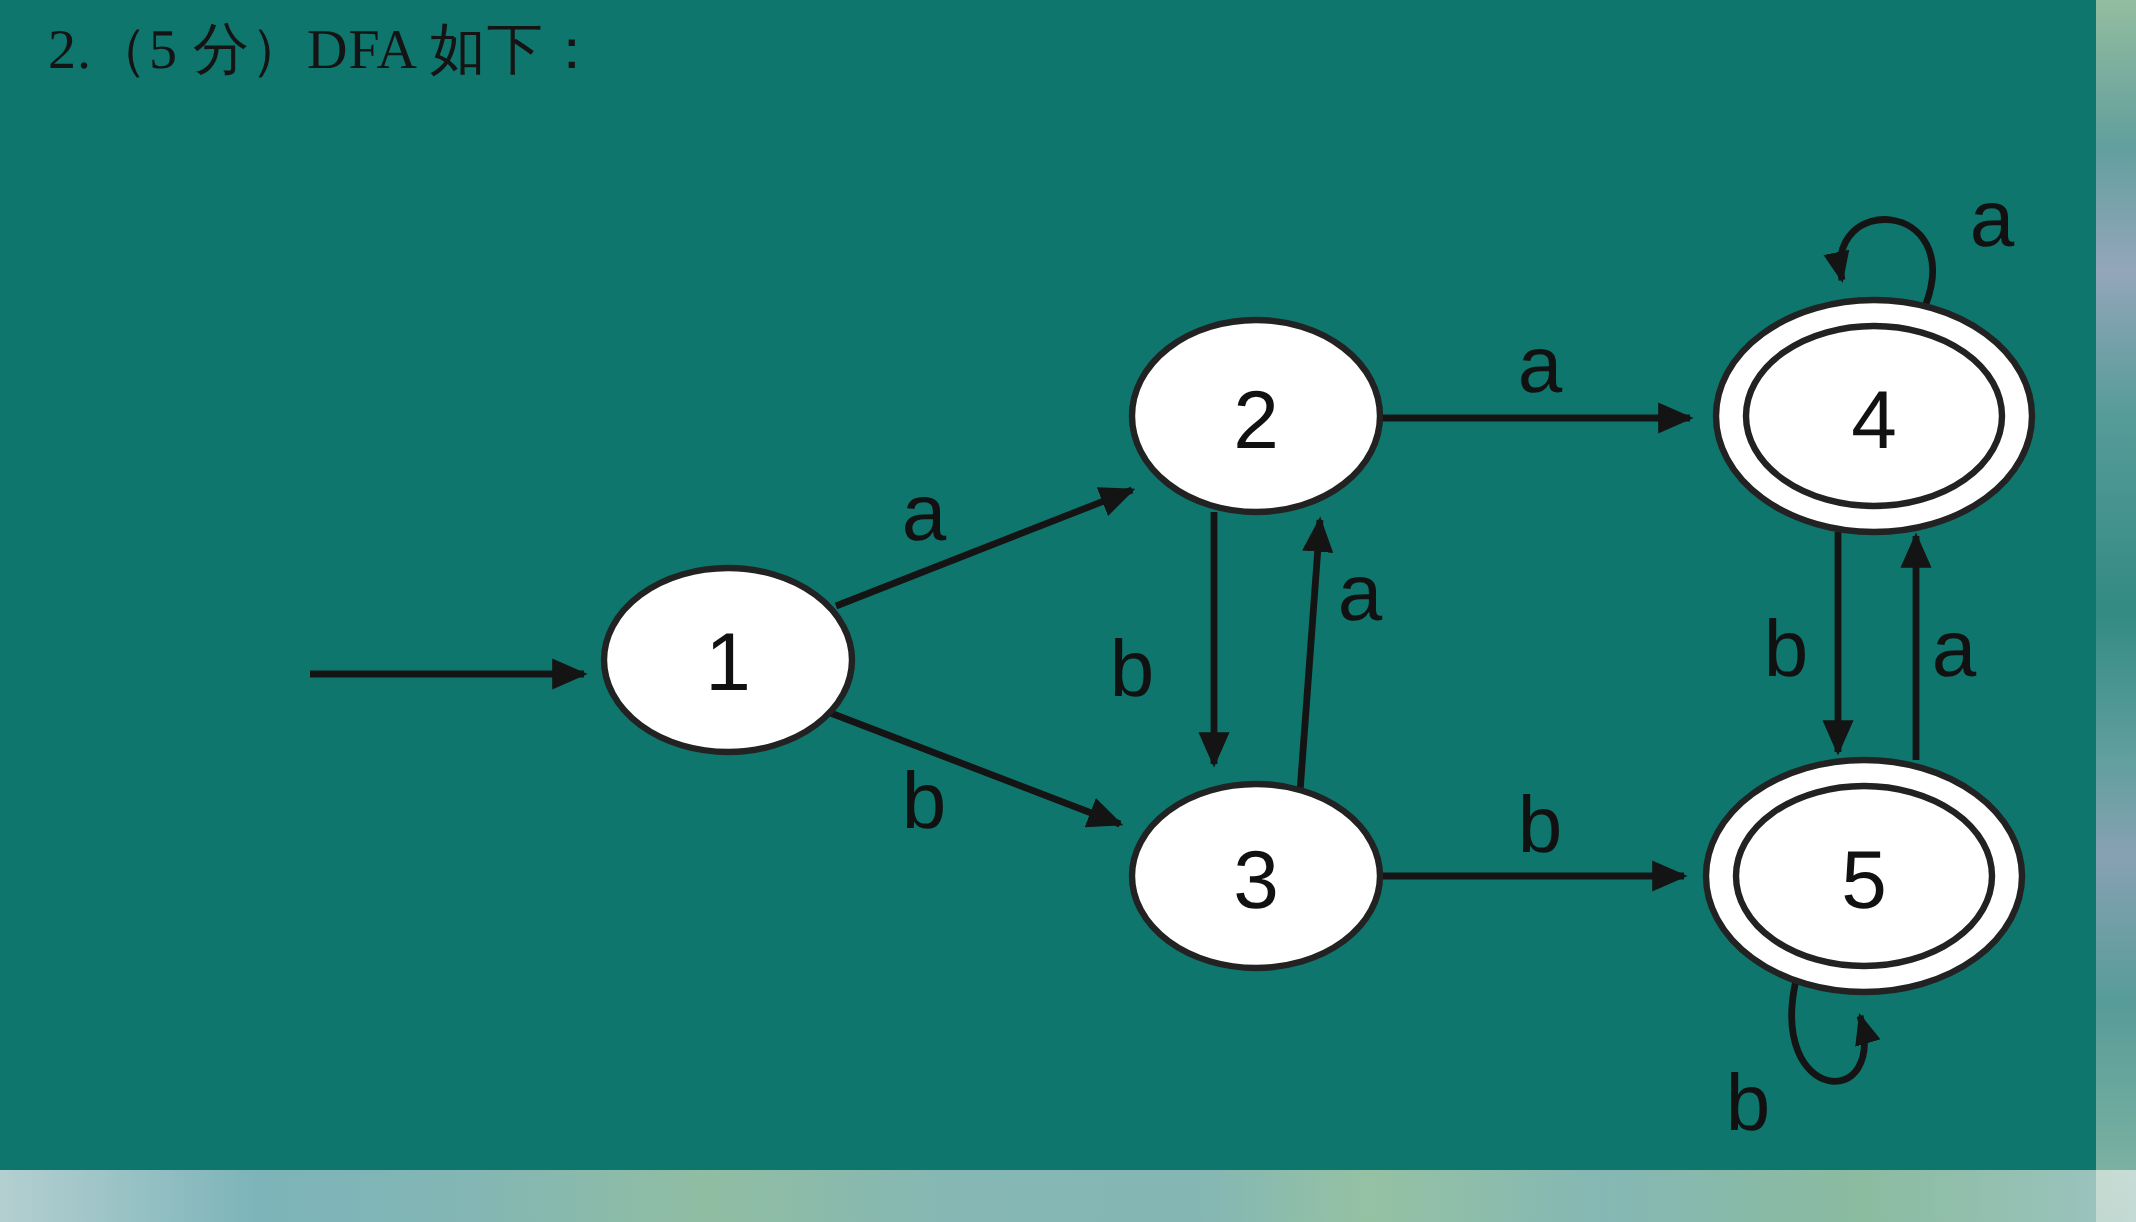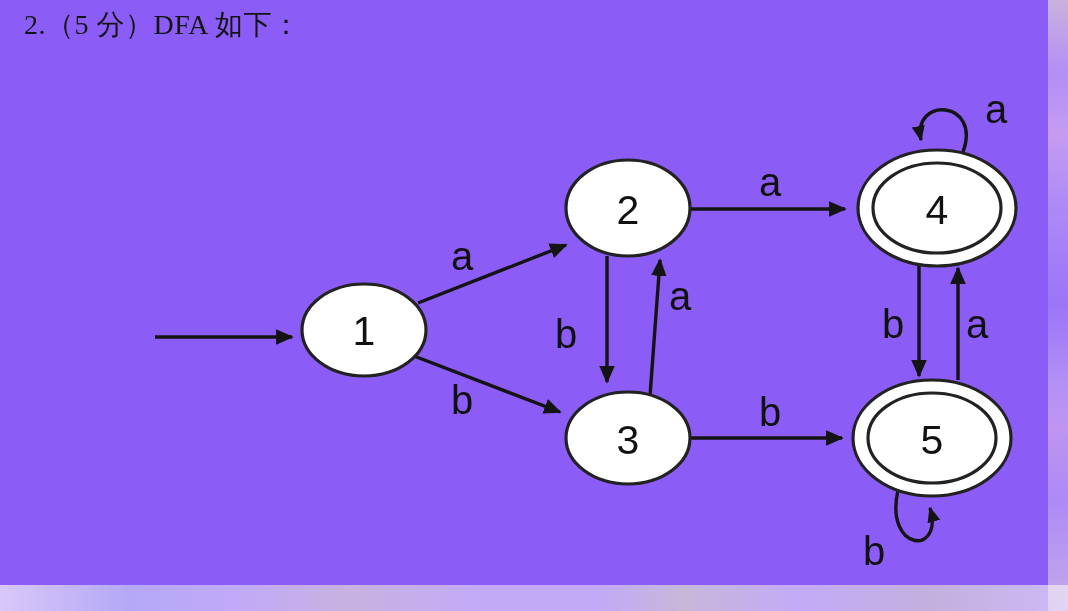--- a/index.html
+++ b/index.html
@@ -7,21 +7,21 @@
     padding: 0;
     background: #ffffff;
   }
   body {
     font-family: "Liberation Serif", serif;
   }
   #page {
     position: relative;
     width: 1068px;
     height: 611px;
-    background: #8b5cf6;
+    background: #0f766e;
     overflow: hidden;
   }
   
   .edge-strip-right {
     position: absolute;
     top: 0;
     right: 0;
     width: 20px;
     height: 611px;
     background: linear-gradient(180deg,

